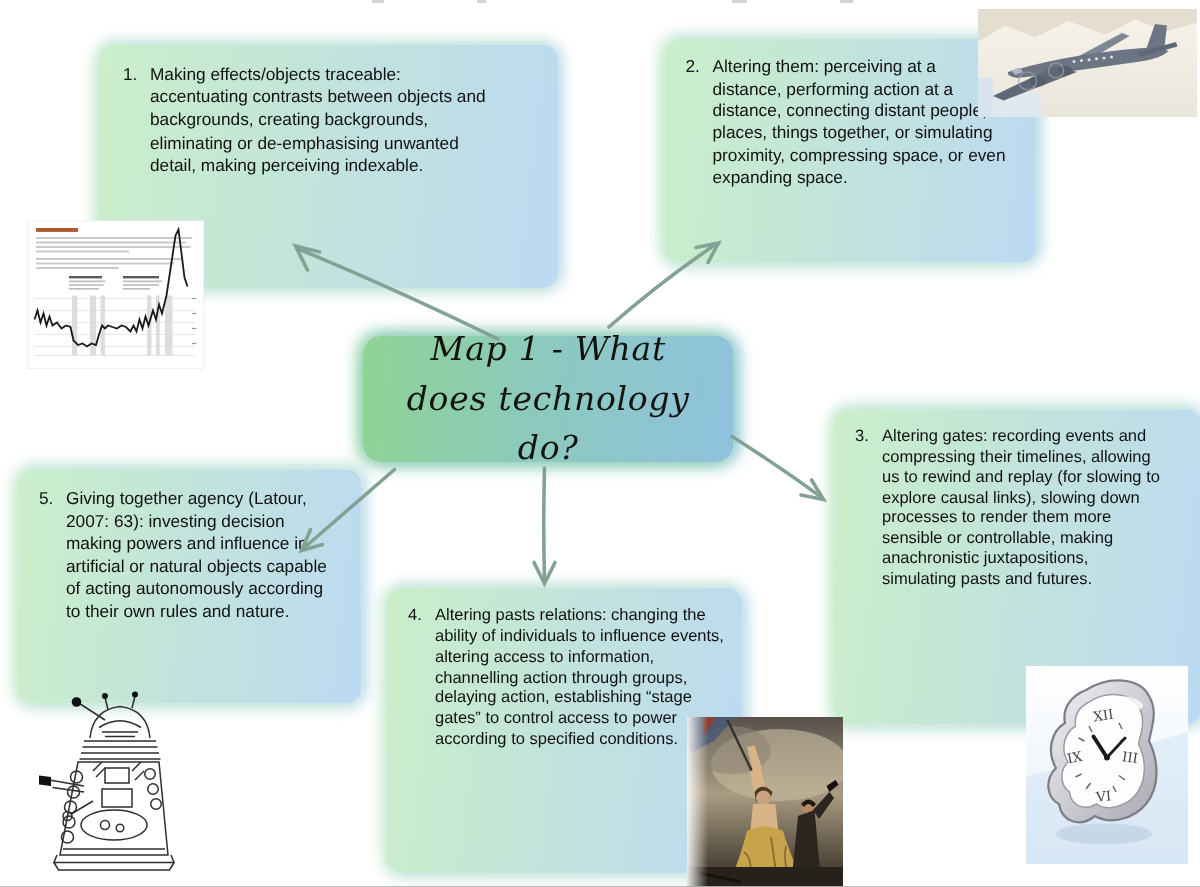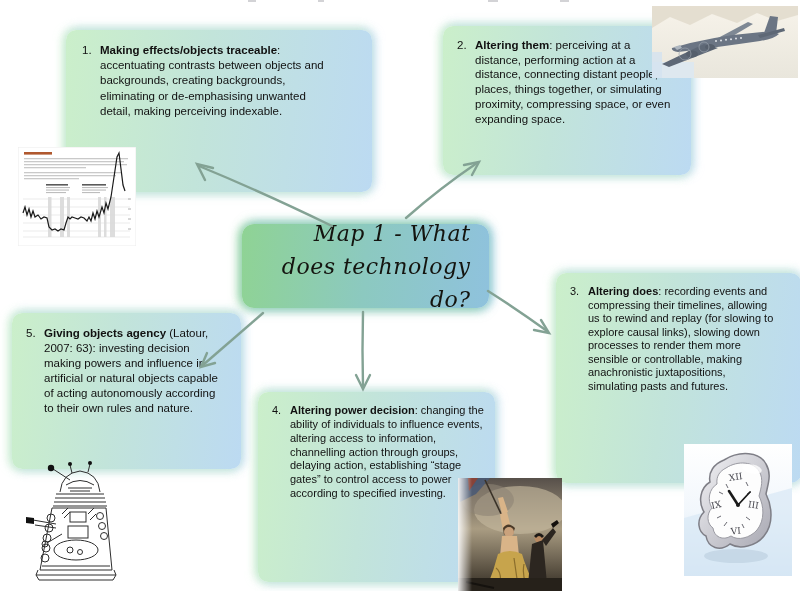--- a/index.html
+++ b/index.html
@@ -11,37 +11,37 @@
   .tbox{
     position:absolute;border-radius:10px;z-index:1;
     background:linear-gradient(97deg,#cbefca 0%,#c2e4da 45%,#bcdaf2 100%);
     box-shadow:-4px 0 9px rgba(190,236,190,.55), 4px 0 9px rgba(176,211,240,.55),
                0 4px 9px rgba(185,222,215,.45), 0 -4px 9px rgba(185,222,215,.45);
     color:#111;
   }
   .item{display:flex;}
   .num{flex:none;width:18px;font-weight:normal;}
   .txt{flex:1;}
-  .tbox b{font-weight:bold;}
+  .tbox b{font-weight:normal;}
   #box1{left:66px;top:30px;width:248px;height:141px;padding:13px 42px 8px 16px;font-size:11.5px;line-height:1.32;}
   #box2{left:443px;top:26px;width:214px;height:129px;padding:12px 20px 8px 14px;font-size:11.5px;line-height:1.28;}
   #box3{left:556px;top:273px;width:205px;height:190px;padding:12px 26px 8px 14px;font-size:11px;line-height:1.23;}
   #box4{left:258px;top:392px;width:213px;height:170px;padding:12px 10px 8px 14px;font-size:11px;line-height:1.26;}
   #box5{left:12px;top:313px;width:193px;height:135px;padding:13px 22px 8px 14px;font-size:11.5px;line-height:1.3;}
   
   .center-box{
     position:absolute;left:242px;top:224px;width:247px;height:84px;border-radius:12px;z-index:1;
     background:linear-gradient(95deg,#8fd394 0%,#8cc9c0 50%,#8fc2dd 100%);
     box-shadow:-4px 0 10px rgba(140,210,150,.7), 4px 0 10px rgba(140,195,225,.7),
                0 4px 10px rgba(140,205,190,.55), 0 -4px 10px rgba(140,205,190,.55);
     display:flex;align-items:center;justify-content:center;
   }
   .center-title{
     font-family:"DejaVu Serif",serif;font-style:italic;font-size:22px;line-height:1.5;
-    color:#14140f;text-align:right;width:210px;letter-spacing:.5px;
+    color:#14140f;text-align:center;width:210px;letter-spacing:.5px;
   }
   
   .arrows{position:absolute;left:0;top:0;z-index:3;pointer-events:none;}
   
   .pic{position:absolute;z-index:2;}
   #pic-plane{left:652px;top:6px;width:146px;height:72px;}
   #pic-chart{left:18px;top:147px;width:118px;height:99px;}
   #pic-dalek{left:22px;top:458px;width:104px;height:126px;}
   #pic-liberty{left:458px;top:478px;width:104px;height:113px;}
   #pic-clock{left:684px;top:444px;width:108px;height:132px;}
@@ -68,35 +68,35 @@
   <div class="tbox" id="box2">
     <div class="item">
       <span class="num">2.</span>
       <span class="txt"><b>Altering them</b><span>: perceiving at a distance, performing action at a distance, connecting distant people, places, things together, or simulating proximity, compressing space, or even expanding space.</span></span>
     </div>
   </div>
 
   <div class="tbox" id="box3">
     <div class="item">
       <span class="num">3.</span>
-      <span class="txt"><b>Altering does</b><span>: recording events and compressing their timelines, allowing us to rewind and replay (for slowing to explore causal links), slowing down processes to render them more sensible or controllable, making anachronistic juxtapositions, simulating pasts and futures.</span></span>
+      <span class="txt"><b>Altering gates</b><span>: recording events and compressing their timelines, allowing us to rewind and replay (for slowing to explore causal links), slowing down processes to render them more sensible or controllable, making anachronistic juxtapositions, simulating pasts and futures.</span></span>
     </div>
   </div>
 
   <div class="tbox" id="box4">
     <div class="item">
       <span class="num">4.</span>
-      <span class="txt"><b>Altering power decision</b><span>: changing the ability of individuals to influence events, altering access to information, channelling action through groups, delaying action, establishing “stage gates” to control access to power according to specified investing.</span></span>
+      <span class="txt"><b>Altering pasts relations</b><span>: changing the ability of individuals to influence events, altering access to information, channelling action through groups, delaying action, establishing “stage gates” to control access to power according to specified conditions.</span></span>
     </div>
   </div>
 
   <div class="tbox" id="box5">
     <div class="item">
       <span class="num">5.</span>
-      <span class="txt"><b>Giving objects agency</b><span> (Latour, 2007: 63): investing decision making powers and influence in artificial or natural objects capable of acting autonomously according to their own rules and nature.</span></span>
+      <span class="txt"><b>Giving together agency</b><span> (Latour, 2007: 63): investing decision making powers and influence in artificial or natural objects capable of acting autonomously according to their own rules and nature.</span></span>
     </div>
   </div>
 
   <div class="center-box">
     <div class="center-title">Map 1 - What does technology do?</div>
   </div>
 
   <svg class="arrows" width="800" height="591" viewBox="0 0 800 591">
     <g stroke="#83a294" stroke-width="2.4" fill="none" stroke-linecap="round">
 

